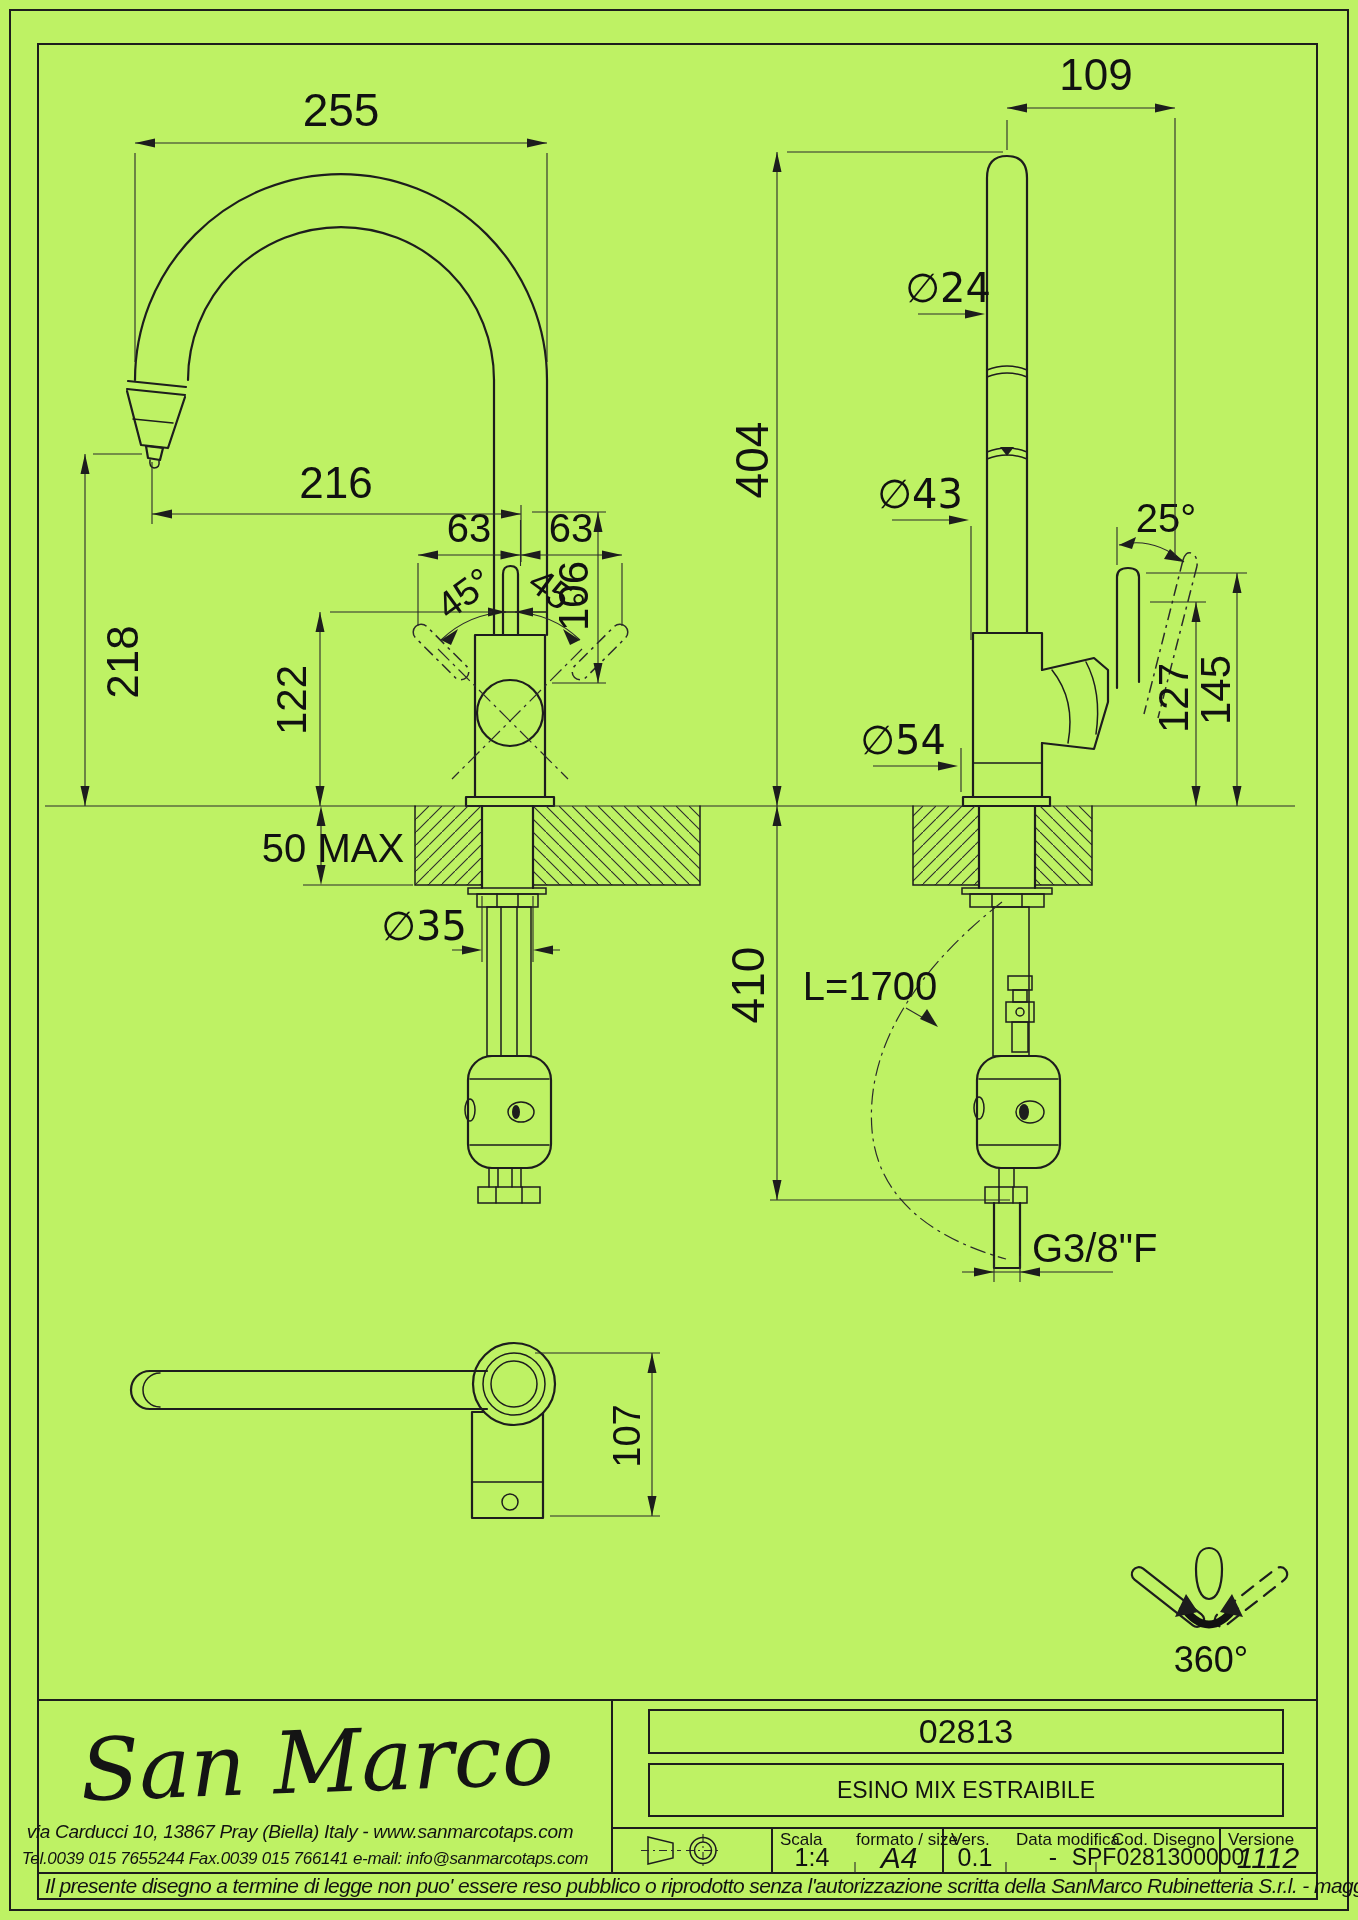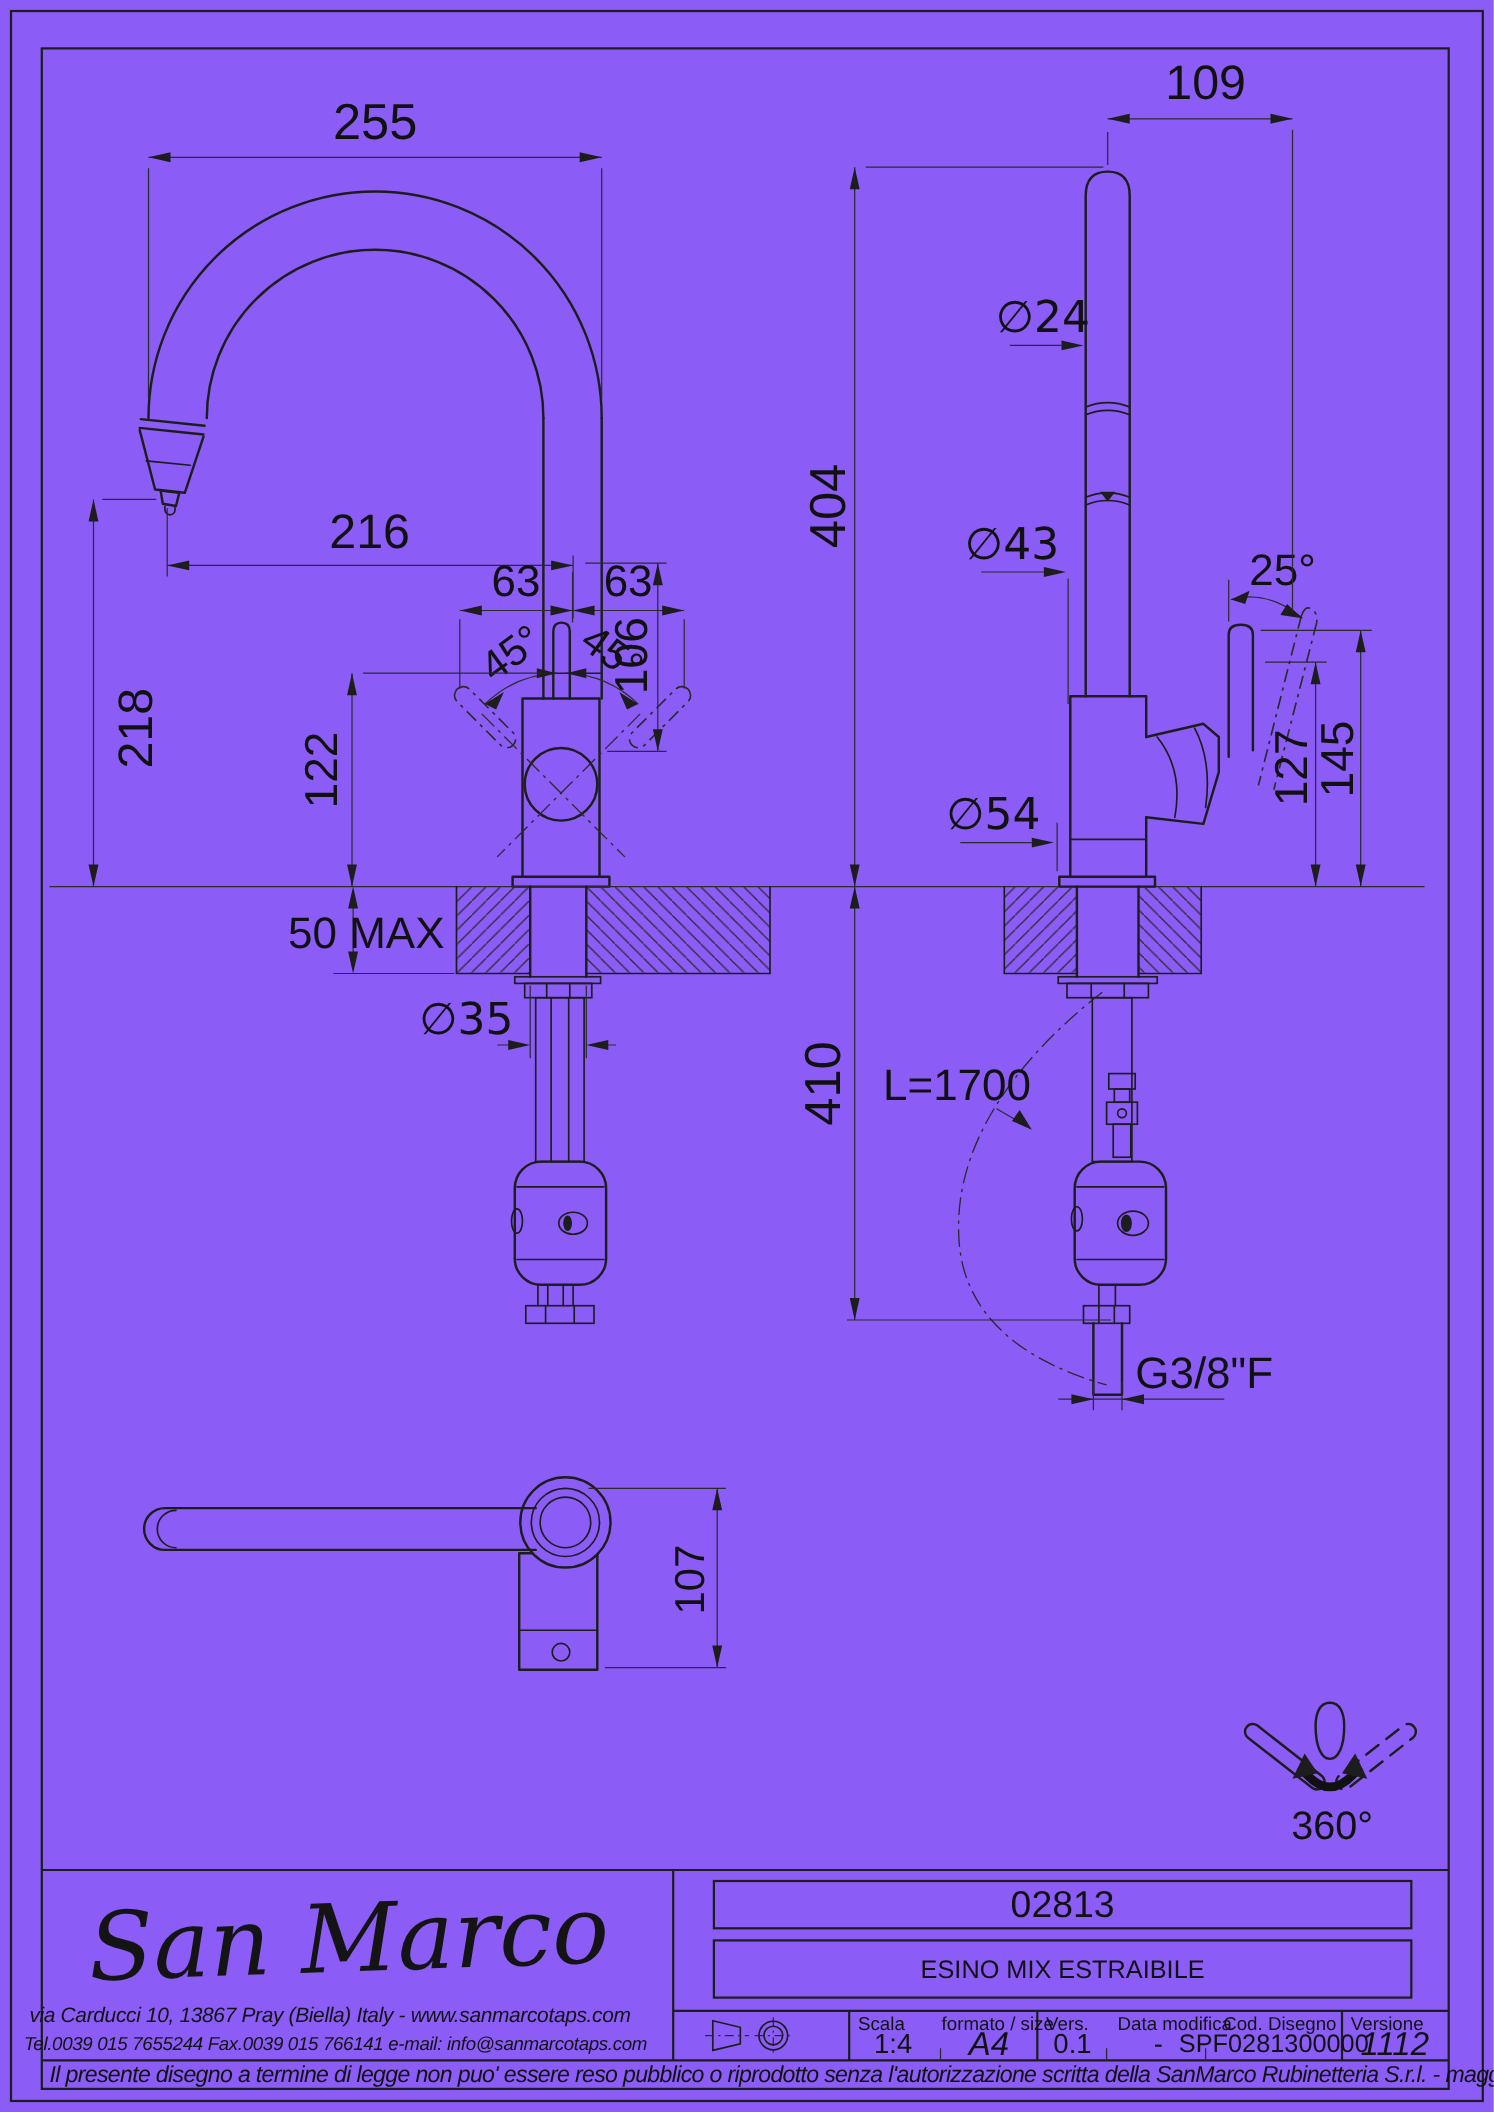--- a/index.html
+++ b/index.html
@@ -1,16 +1,16 @@
 <!DOCTYPE html>
 <html><head>
 <meta charset="utf-8">
 <style>
   html,body{margin:0;padding:0;background:#e8e8e8;}
-  .page{position:relative;width:1358px;height:1920px;background:#8b5cf6;margin:0 auto;
+  .page{position:relative;width:1358px;height:1920px;background:#bef264;margin:0 auto;
         font-family:"Liberation Sans",sans-serif;}
   svg{display:block}
   .o  {stroke:#1d1d1d;stroke-width:2.2;fill:none;stroke-linecap:round;stroke-linejoin:round}
   .o2 {stroke:#1d1d1d;stroke-width:1.5;fill:none;stroke-linecap:round}
   .d  {stroke:#2b2b2b;stroke-width:1.1;fill:none}
   .fr {stroke:#1d1d1d;stroke-width:2;fill:none}
   .ar {fill:#1d1d1d;stroke:none}
   .cl {stroke:#2b2b2b;stroke-width:1.2;fill:none;stroke-dasharray:16 5 3 5}
   .dl {stroke:#2b2b2b;stroke-width:1.5;fill:none;stroke-dasharray:12 5 3 5}
   .ds {stroke:#1d1d1d;stroke-width:2.2;fill:none;stroke-dasharray:14 9;stroke-linecap:round}

